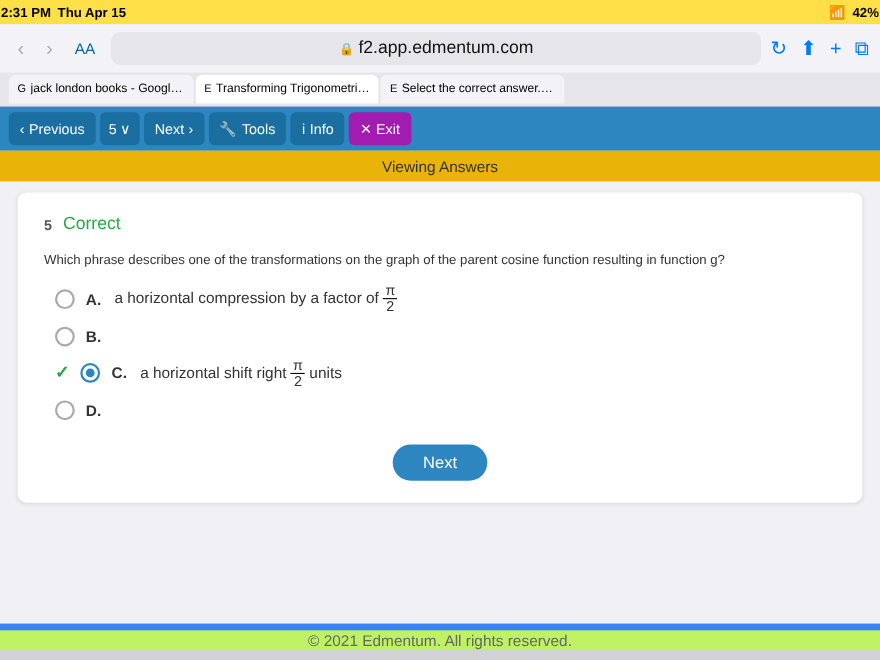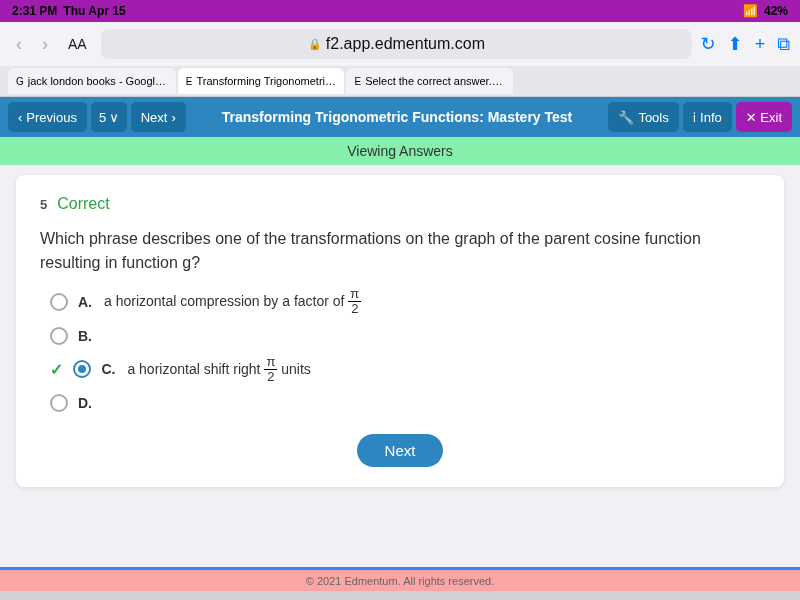--- a/index.html
+++ b/index.html
@@ -7,25 +7,25 @@
       font-family: -apple-system, BlinkMacSystemFont, 'Segoe UI', Arial, sans-serif;
       background: #d1d1d6;
       width: 800px;
       height: 600px;
       overflow: hidden;
       font-size: 14px;
     }
 
     
     .status-bar {
-      background: #a21caf;
+      background: #fde047;
       display: flex;
       justify-content: space-between;
       align-items: center;
-      padding: 4px 12px;
+      padding: 4px 1px;
       font-size: 12px;
       font-weight: 600;
       height: 22px;
     }
     .status-left { display: flex; align-items: center; gap: 6px; }
     .status-right { display: flex; align-items: center; gap: 6px; }
 
     
     .browser-chrome {
       background: #f2f2f7;
@@ -44,21 +44,21 @@
       font-size: 18px;
       color: #007aff;
       cursor: pointer;
       padding: 2px 6px;
     }
     .nav-btn.disabled { color: #aaa; cursor: default; }
     .reader-btn {
       background: none;
       border: none;
       font-size: 14px;
-      color: #0f172a;
+      color: #0369a1;
       padding: 2px 6px;
       cursor: pointer;
     }
     .address-bar {
       flex: 1;
       background: #e5e5ea;
       border-radius: 8px;
       display: flex;
       align-items: center;
       justify-content: center;
@@ -188,21 +188,21 @@
       color: #fff;
       border-radius: 5px;
       padding: 5px 10px;
       font-size: 13px;
       cursor: pointer;
       height: 30px;
     }
 
     
     .viewing-banner {
-      background: #86efac;
+      background: #eab308;
       text-align: center;
       padding: 6px;
       font-size: 14px;
       font-weight: 500;
       color: #333;
     }
 
     
     .main-content {
       background: #f0f0f5;
@@ -235,21 +235,21 @@
       color: #28a745;
     }
 
     .instruction {
       font-size: 14px;
       color: #333;
       margin-bottom: 12px;
     }
 
     .question-text {
-      font-size: 16px;
+      font-size: 12px;
       color: #333;
       margin-bottom: 12px;
       line-height: 1.5;
     }
 
     .formula {
       font-size: 16px;
       margin-bottom: 18px;
       color: #111;
       font-style: italic;
@@ -316,24 +316,24 @@
       background: #2e86c1;
       color: #fff;
       border: none;
       border-radius: 20px;
       padding: 8px 28px;
       font-size: 15px;
       cursor: pointer;
     }
 
     .footer {
-      background: #fca5a5;
-      border-top: 3px solid #3b82f6;
+      background: #bef264;
+      border-top: 6px solid #3b82f6;
       text-align: center;
-      font-size: 11px;
+      font-size: 14px;
       color: #666;
       padding: 6px;
       height: 24px;
       display: flex;
       align-items: center;
       justify-content: center;
     }
 
     
     .math { font-style: italic; }
@@ -394,21 +394,20 @@
     <span>Previous</span>
   </button>
   <div class="question-selector">
     <span>5</span>
     <span>∨</span>
   </div>
   <button class="toolbar-btn-next">
     <span>Next</span>
     <span>›</span>
   </button>
-  <div class="app-title">Transforming Trigonometric Functions: Mastery Test</div>
   <div class="toolbar-right">
     <button class="toolbar-right-btn">
       <span>🔧</span>
       <span>Tools</span>
     </button>
     <button class="toolbar-right-btn">
       <span>ℹ</span>
       <span>Info</span>
     </button>
     <button class="exit-btn">

